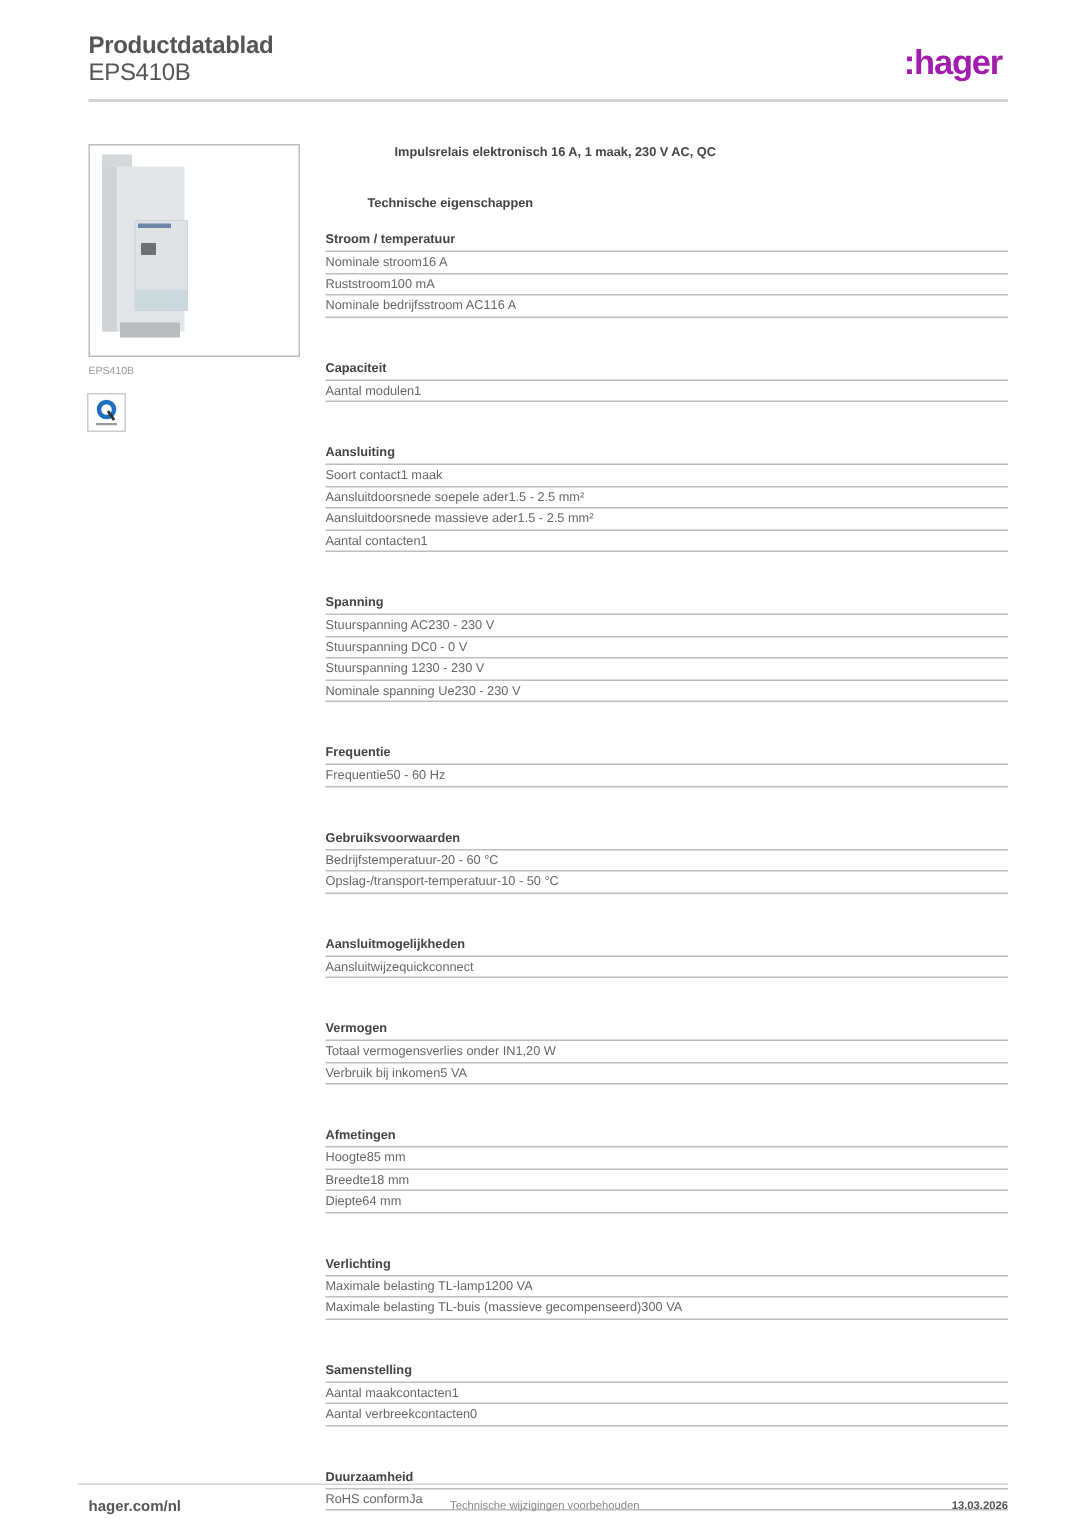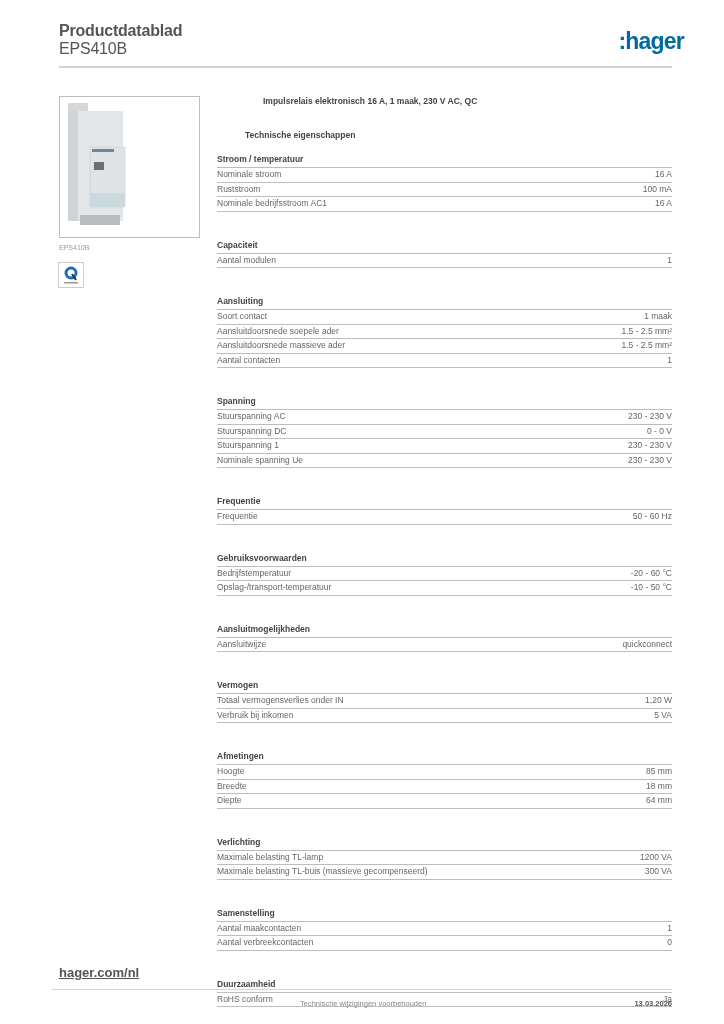--- a/index.html
+++ b/index.html
@@ -1,36 +1,36 @@
 <!DOCTYPE html>
 <html><head>
 <meta charset="utf-8">
 <style>
   html, body { margin: 0; padding: 0; background: #ffffff; }
   body { width: 724px; height: 1024px; position: relative; font-family: "Liberation Sans", sans-serif; color: #4a4a4a; overflow: hidden; }
   .header { position: absolute; left: 59px; top: 22px; }
   .doc-title { font-size: 16px; font-weight: bold; color: #555; line-height: 18px; letter-spacing: -0.2px; }
   .doc-sub { font-size: 16px; color: #555; line-height: 18px; letter-spacing: -0.2px; }
-  .logo { position: absolute; right: 40px; top: 27px; font-size: 23px; font-weight: bold; color: #0369a1; letter-spacing: -0.8px; line-height: 28px; }
+  .logo { position: absolute; right: 56px; top: 27px; font-size: 23px; font-weight: bold; color: #a21caf; letter-spacing: -0.8px; line-height: 28px; }
   .header-rule { position: absolute; left: 59px; top: 66px; width: 613px; height: 2px; background: #d3d3d3; }
 
   .img-box { position: absolute; left: 59px; top: 96px; width: 141px; height: 142px; border: 1px solid #bdbdbd; box-sizing: border-box; background: #fff; }
   .img-caption { position: absolute; left: 59px; top: 244px; font-size: 7px; color: #999; }
   .qc-badge { position: absolute; left: 58px; top: 262px; width: 26px; height: 26px; border: 1px solid #ccc; box-sizing: border-box; background: #fff; }
 
   .content { position: absolute; left: 217px; top: 96px; width: 455px; }
   .product-desc { font-size: 8.5px; font-weight: bold; color: #444; line-height: 11px; margin-bottom: 23px; padding-left: 46px; }
   .section-main { font-size: 8.5px; font-weight: bold; color: #444; line-height: 11px; margin-bottom: 13px; margin-left: 28px; }
   .group { margin-bottom: 28px; }
   .group-title { font-size: 8.5px; font-weight: bold; color: #444; line-height: 11px; padding-bottom: 2px; border-bottom: 1px solid #bdbdbd; }
-  .row { display: flex; justify-content: space-between; font-size: 8.5px; color: #666; line-height: 13.5px; border-bottom: 1px solid #bdbdbd; }
+  .row { display: flex; font-size: 8.5px; color: #666; line-height: 13.5px; border-bottom: 1px solid #bdbdbd; }
   .row .val { text-align: right; }
 
   .footer-rule { position: absolute; left: 52px; top: 989px; width: 620px; height: 1px; background: #d3d3d3; }
-  .footer-left { position: absolute; left: 59px; top: 965px; font-size: 13px; font-weight: bold; color: #555; text-decoration: underline; }
+  .footer-left { position: absolute; left: 59px; top: 999px; font-size: 10px; font-weight: bold; color: #555; }
   .footer-mid { position: absolute; left: 300px; top: 999px; font-size: 7.5px; color: #888; }
   .footer-right { position: absolute; right: 52px; top: 999px; font-size: 7.5px; font-weight: bold; color: #555; }
 </style>
 </head>
 <body>
 
 <div class="header">
   <div class="doc-title">Productdatablad</div>
   <div class="doc-sub">EPS410B</div>
 </div>

